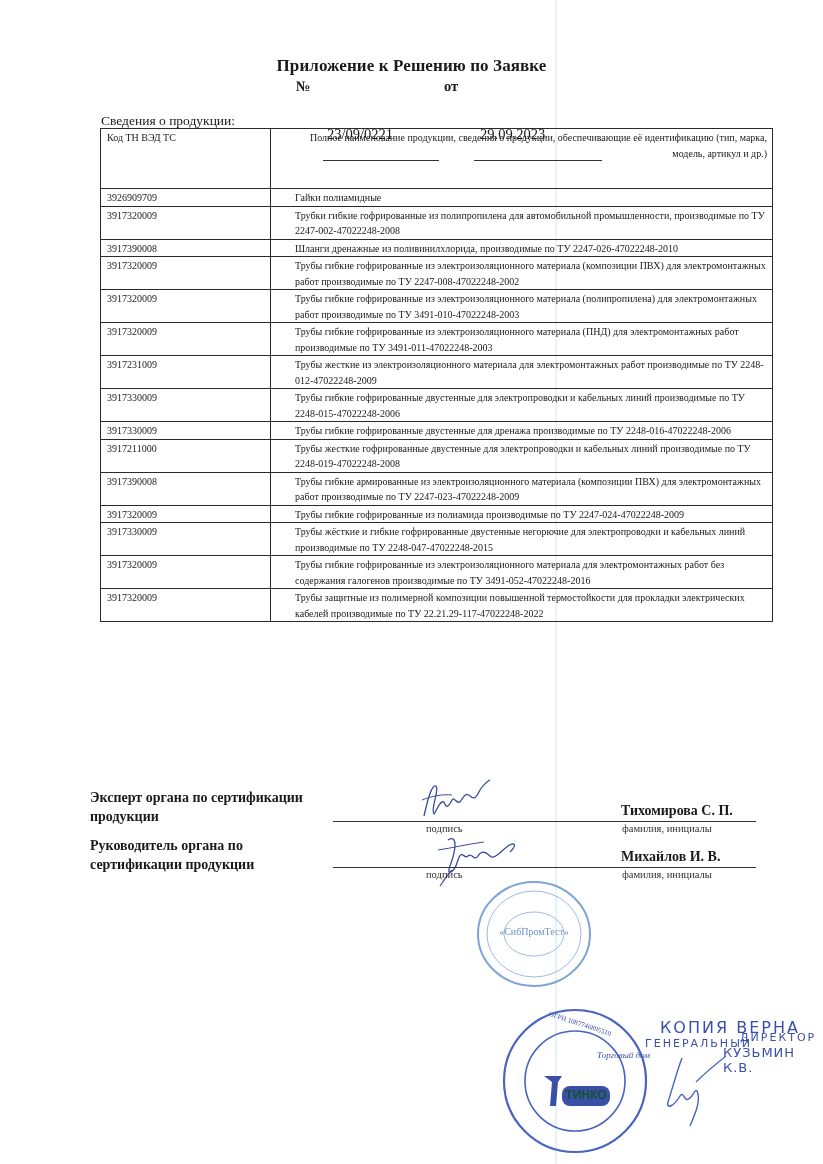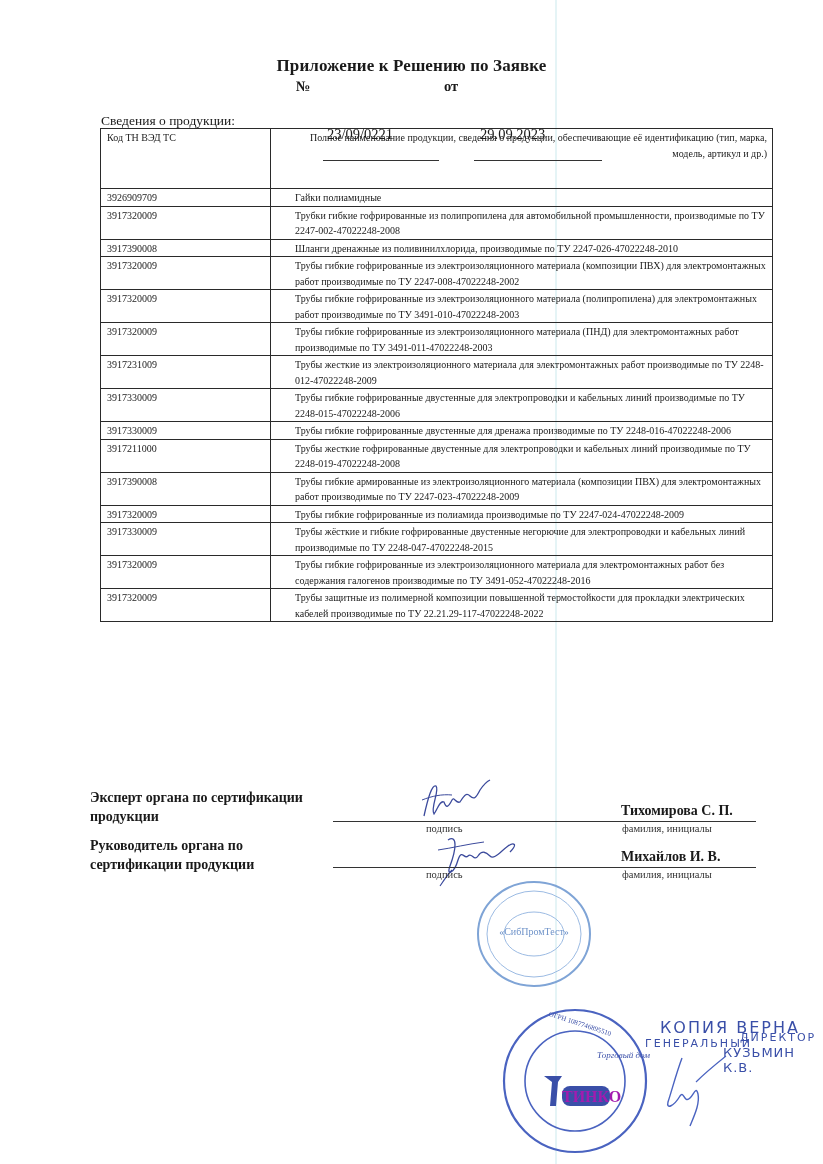--- a/index.html
+++ b/index.html
@@ -149,21 +149,21 @@
 </div>
 
 <div class="stamp" style="left:500px; top:1006px; width:150px; height:150px;">
   <svg width="150" height="150" viewBox="0 0 150 150">
     <circle cx="75" cy="75" r="71" fill="none" stroke="#4a63c0" stroke-width="2.2"></circle>
     <circle cx="75" cy="75" r="50" fill="none" stroke="#4a63c0" stroke-width="1.6"></circle>
     <path d="M44 70 L62 70 L58 76 L56 100 L50 100 L52 76 Z" fill="#3a4fa8"></path>
     <rect x="62" y="80" width="48" height="20" rx="8" fill="#3a4fa8"></rect>
   </svg>
   <div style="position:absolute; left:0; width:150px; top:44px; text-align:right; font-size:9px; font-style:italic; color:#3a4fa8;">Торговый дом</div>
-  <div style="position:absolute; left:62px; width:48px; top:82px; text-align:center; font-size:16px; font-weight:bold; color:#a21caf; font-family:Liberation Serif, serif;">ТИНКО</div>
+  <div style="position:absolute; left:62px; width:48px; top:82px; text-align:center; font-size:12px; font-weight:bold; color:#14532d; font-family:Liberation Sans, sans-serif;">ТИНКО</div>
   <div style="position:absolute; left:30px; width:100px; top:14px; text-align:center; font-size:7px; color:#3a4fa8; transform:rotate(18deg);">ОГРН 1087746895510</div>
 </div>
 
 <div class="copy" style="left:660px; top:1018px; font-size:16px;">КОПИЯ ВЕРНА</div>
 <div class="copy" style="left:645px; top:1037px; font-size:11px;">ГЕНЕРАЛЬНЫЙ</div>
 <div class="copy" style="left:740px; top:1031px; font-size:11px;">ДИРЕКТОР</div>
 <div class="copy" style="left:723px; top:1045px; font-size:13px; letter-spacing:1px;">КУЗЬМИН К.В.</div>
 <svg class="signature" style="left:650px; top:1050px;" width="80" height="80" viewBox="0 0 80 80">
   <path d="M32 8 C26 24, 22 40, 18 52 C16 60, 24 56, 30 46 C34 40, 34 54, 40 48 C44 44, 46 36, 48 44 C50 54, 44 66, 40 76" stroke="#4a63c0" stroke-width="1.4" fill="none"></path>
   <path d="M76 6 C66 14, 56 22, 46 32" stroke="#4a63c0" stroke-width="1.2" fill="none"></path>

